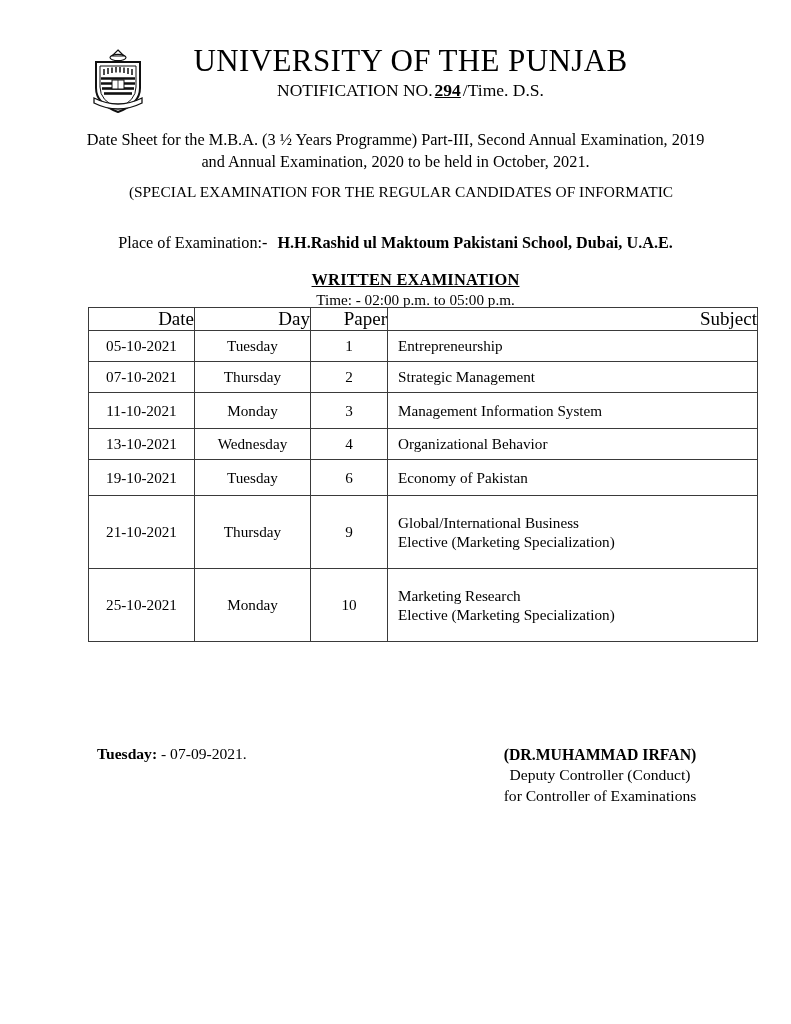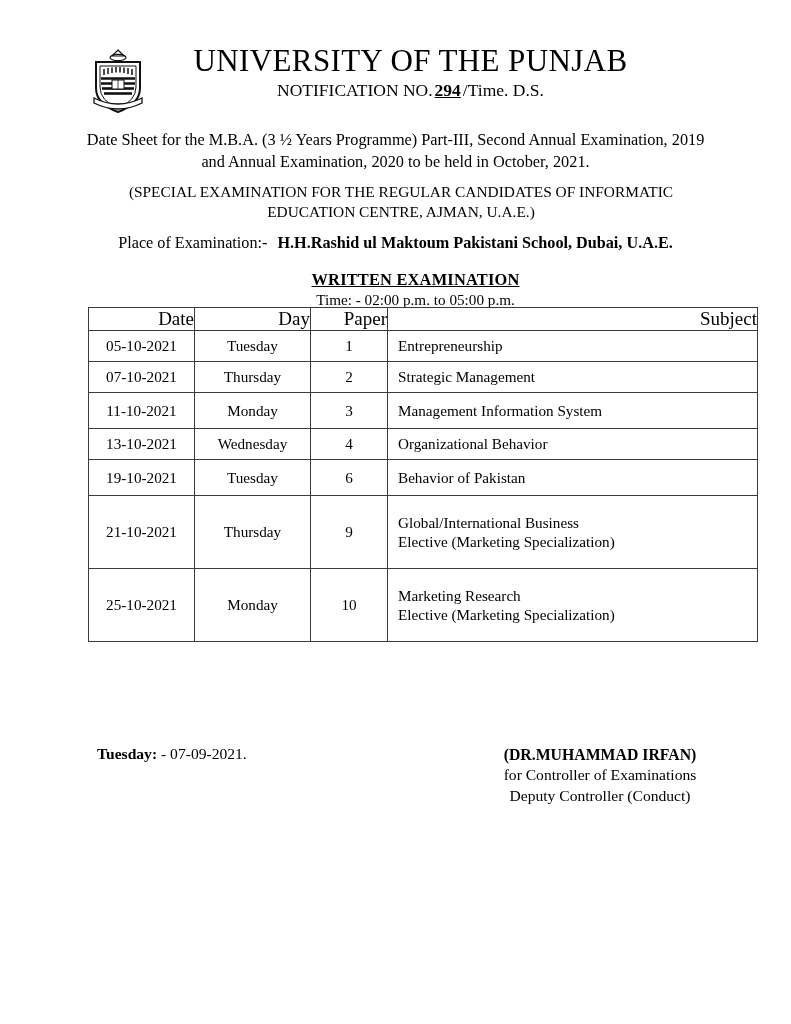--- a/index.html
+++ b/index.html
@@ -239,21 +239,20 @@
     </div>
   </div>
 
   <div class="intro">
     <div>Date Sheet for the M.B.A. (3 ½ Years Programme) Part-III, Second Annual Examination, 2019</div>
     <div>and Annual Examination, 2020 to be held in October, 2021.</div>
   </div>
 
   <div class="special">
     <div>(SPECIAL EXAMINATION FOR THE REGULAR CANDIDATES OF INFORMATIC</div>
-    <div>EDUCATION CENTRE, AJMAN, U.A.E.)</div>
   </div>
 
   <div class="place">
     <span class="label">Place of Examination:-</span><span class="venue">H.H.Rashid ul Maktoum Pakistani School, Dubai, U.A.E.</span>
   </div>
 
   <div class="written-head">
     <div class="written-title">WRITTEN EXAMINATION</div>
     <div class="written-time">Time: - 02:00 p.m. to 05:00 p.m.</div>
   </div>
@@ -304,21 +303,21 @@
         <td class="c-paper">4</td>
         <td class="c-subj">
           <span class="subj-line">Organizational Behavior</span>
         </td>
       </tr>
       <tr class="r-tall">
         <td class="c-date">19-10-2021</td>
         <td class="c-day">Tuesday</td>
         <td class="c-paper">6</td>
         <td class="c-subj">
-          <span class="subj-line">Behavior of Pakistan</span>
+          <span class="subj-line">Economy of Pakistan</span>
         </td>
       </tr>
       <tr class="r-xtall">
         <td class="c-date">21-10-2021</td>
         <td class="c-day">Thursday</td>
         <td class="c-paper">9</td>
         <td class="c-subj">
           <span class="subj-line">Global/International Business</span>
           <span class="subj-line">Elective (Marketing Specialization)</span>
         </td>
@@ -335,18 +334,18 @@
     </tbody>
   </table>
 
   <div class="footer">
     <div class="foot-date">
       <span class="dow">Tuesday:</span>
       <span>- 07-09-2021.</span>
     </div>
     <div class="sign-block">
       <div class="sign-name">(DR.MUHAMMAD IRFAN)</div>
+      <div class="sign-role">Deputy Controller (Conduct)</div>
       <div class="sign-role">for Controller of Examinations</div>
-      <div class="sign-role">Deputy Controller (Conduct)</div>
     </div>
   </div>
 
 </div>
 
 </body></html>

